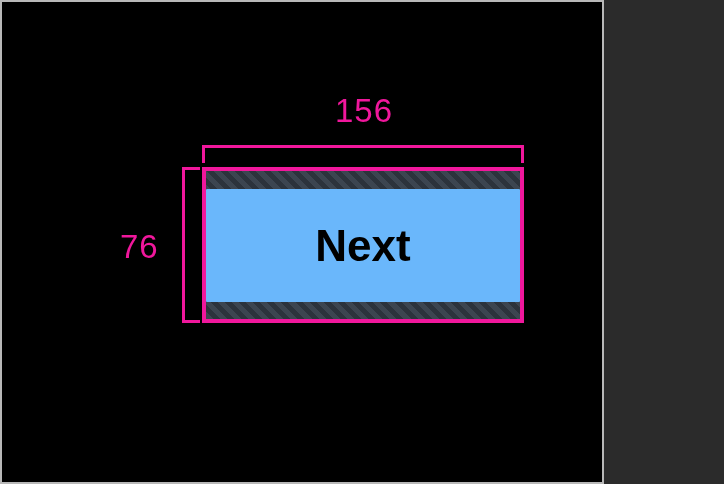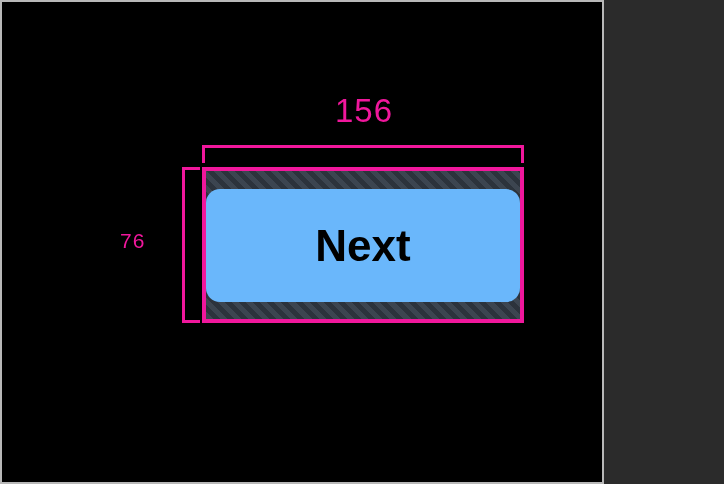--- a/index.html
+++ b/index.html
@@ -37,21 +37,21 @@
     width: 724px;
     text-align: center;
     font-size: 33px;
     
     padding-right: 2px;
   }
 
   #height-label {
     left: 118px;
     top: 228px;
-    font-size: 21px;
+    font-size: 33px;
   }
 
   
   #width-bracket {
     position: absolute;
     left: 200px;
     top: 143px;
     width: 322px;
     height: 18px;
     border-top: 3px solid #f0179c;
@@ -101,21 +101,21 @@
   }
 
   
   #next-button {
     position: absolute;
     left: 0px;
     top: 18px;
     right: 0px;
     height: 113px;
     background: #6ab7fb;
-    border-radius: 14px;
+    border-radius: 1px;
     display: flex;
     align-items: center;
     justify-content: center;
     box-sizing: border-box;
   }
 
   #next-button-label {
     color: #000000;
     font-family: "Liberation Sans", sans-serif;
     font-weight: bold;

